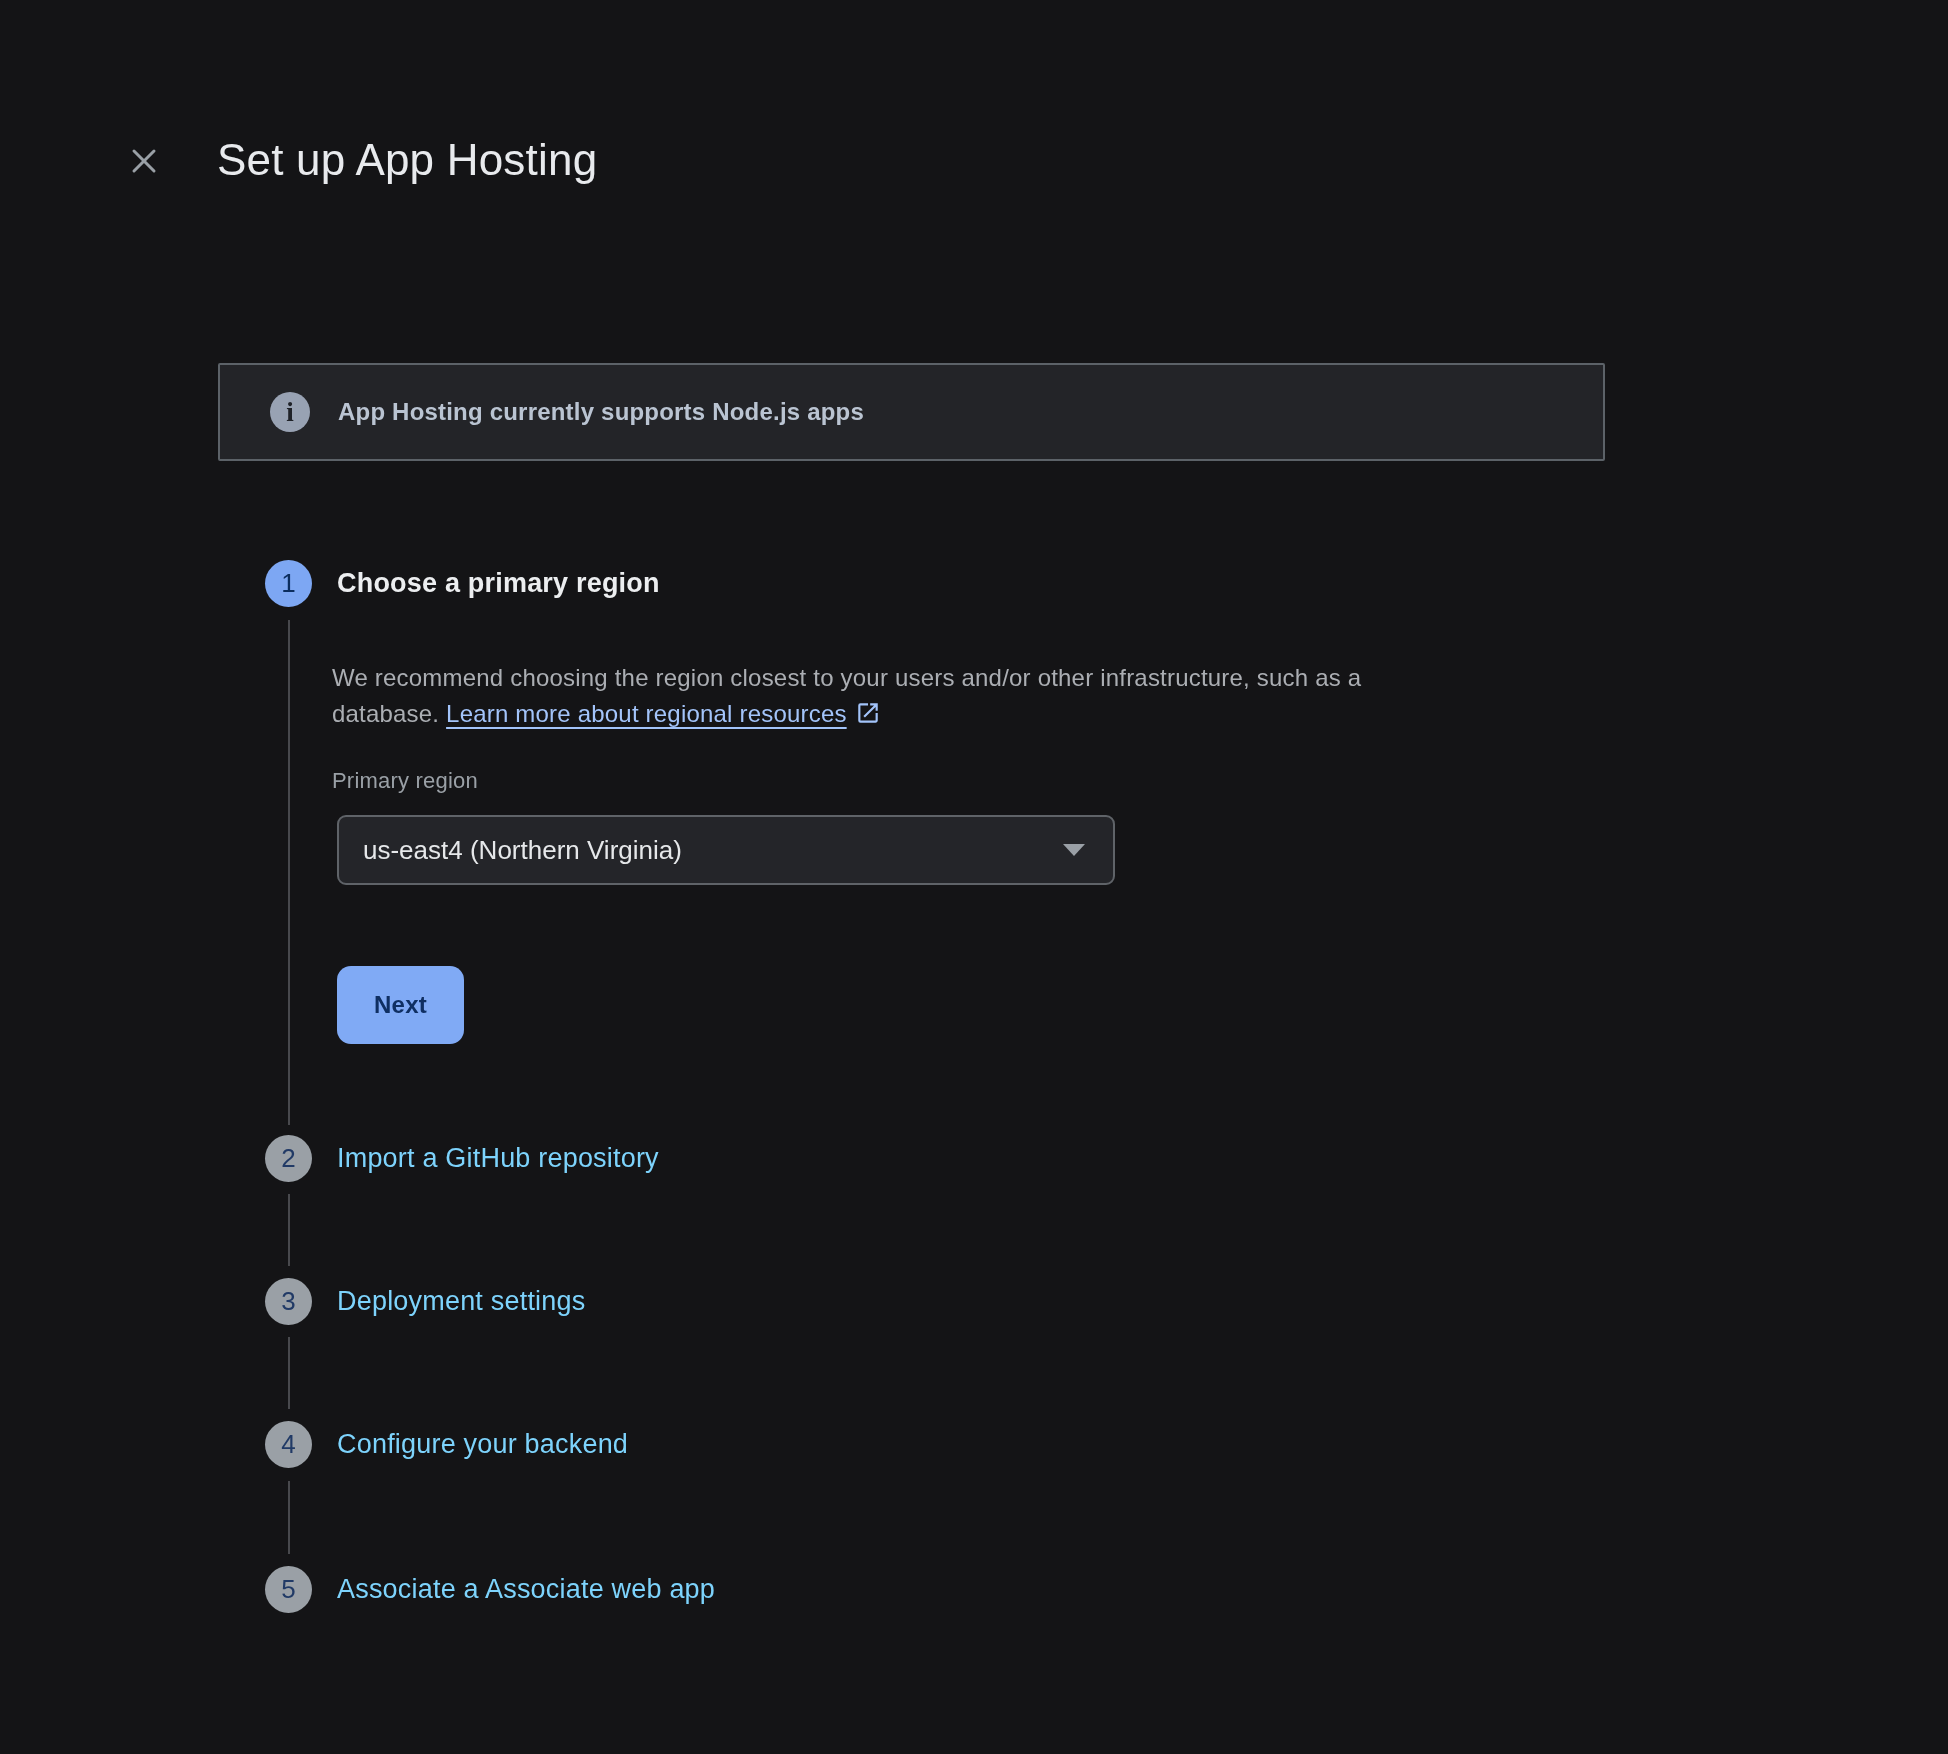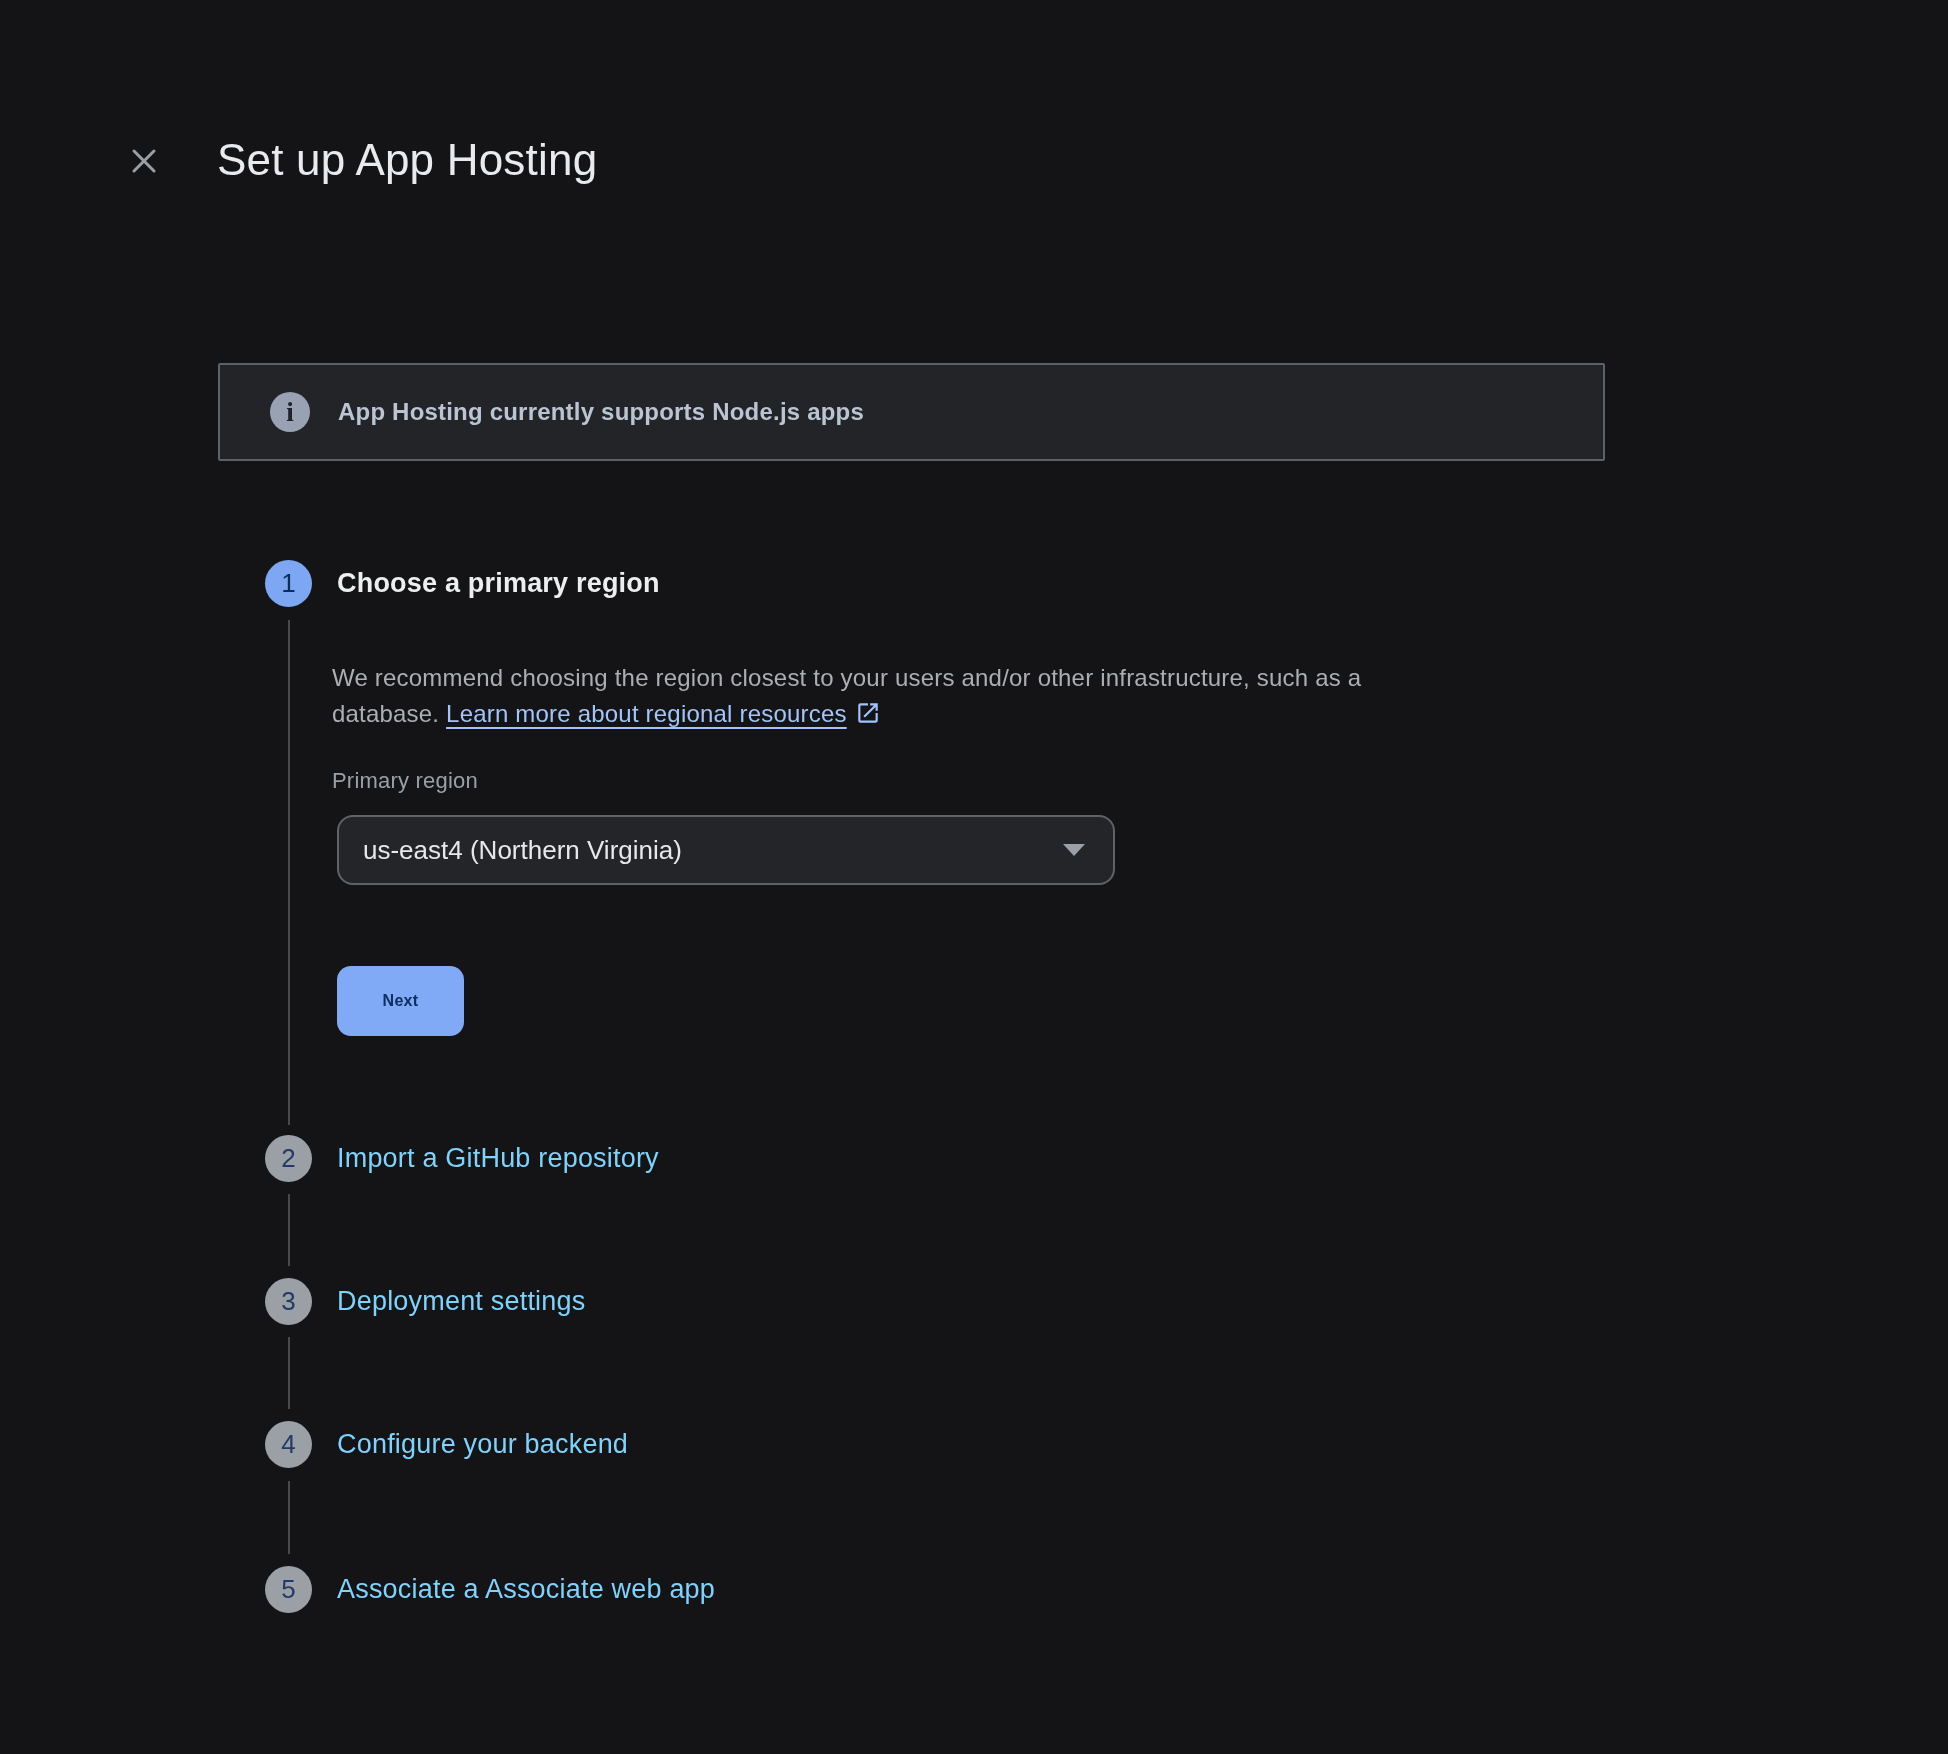--- a/index.html
+++ b/index.html
@@ -76,39 +76,39 @@
   .ext-icon { display: inline-block; vertical-align: -4px; margin-left: 8px; }
 
   .field-label {
     position: absolute; left: 332px; top: 768px;
     font-size: 22px; color: #9aa0a6; letter-spacing: 0.2px;
   }
   .select-box {
     position: absolute; left: 337px; top: 815px;
     width: 778px; height: 70px;
     background: #242529;
-    border: 2px solid #5f6368; border-radius: 16px;
+    border: 2px solid #5f6368; border-radius: 9px;
     display: flex; align-items: center;
     padding: 0 28px 0 24px;
     cursor: pointer;
   }
   .select-value { font-size: 26px; color: #e6e8ea; flex: 1; }
   .select-caret {
     width: 0; height: 0; flex: none;
     border-left: 11px solid transparent;
     border-right: 11px solid transparent;
     border-top: 12px solid #9aa0a6;
   }
   .next-btn {
     position: absolute; left: 337px; top: 966px;
-    width: 127px; height: 70px;
+    width: 127px; height: 78px;
     background: #80aaf5; color: #0f2f62;
     border: none; border-radius: 14px;
     font-family: "Liberation Sans", sans-serif;
-    font-size: 16px; font-weight: 700; letter-spacing: 0.3px;
+    font-size: 24px; font-weight: 700; letter-spacing: 0.3px;
     cursor: pointer;
     display: flex; align-items: center; justify-content: center;
   }
 </style>
 </head>
 <body>
 
 <div class="stage">
 
   <button class="close-btn" aria-label="Close">

